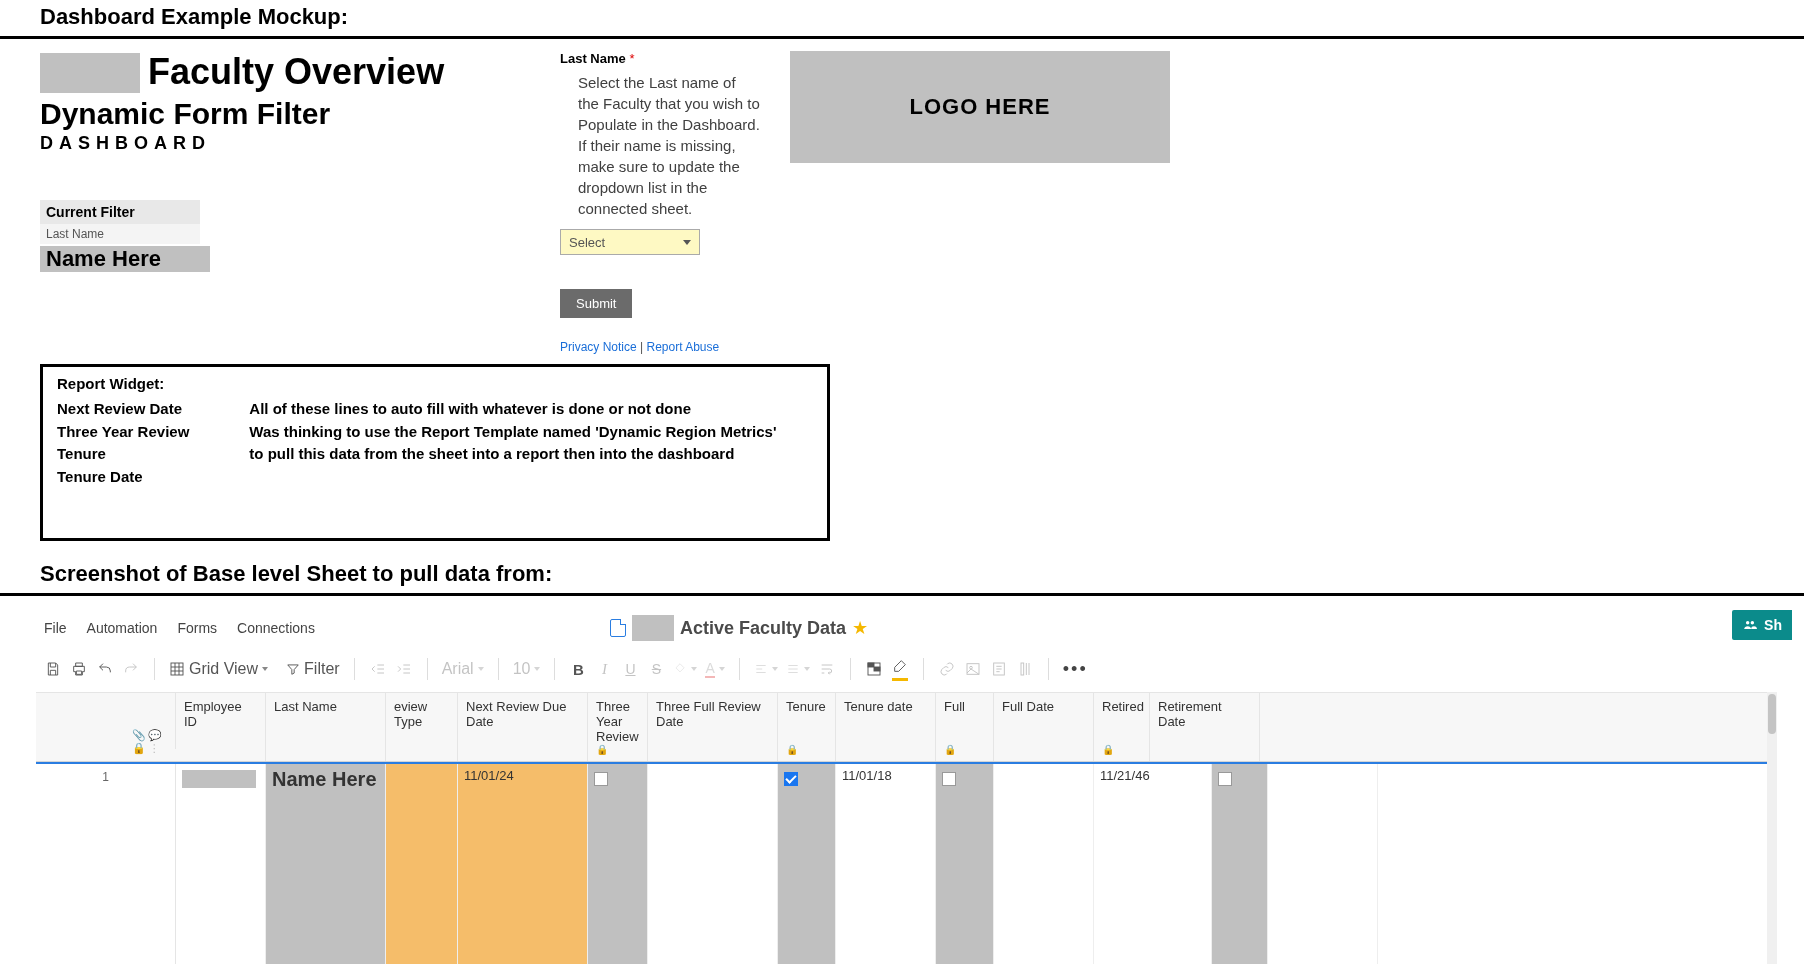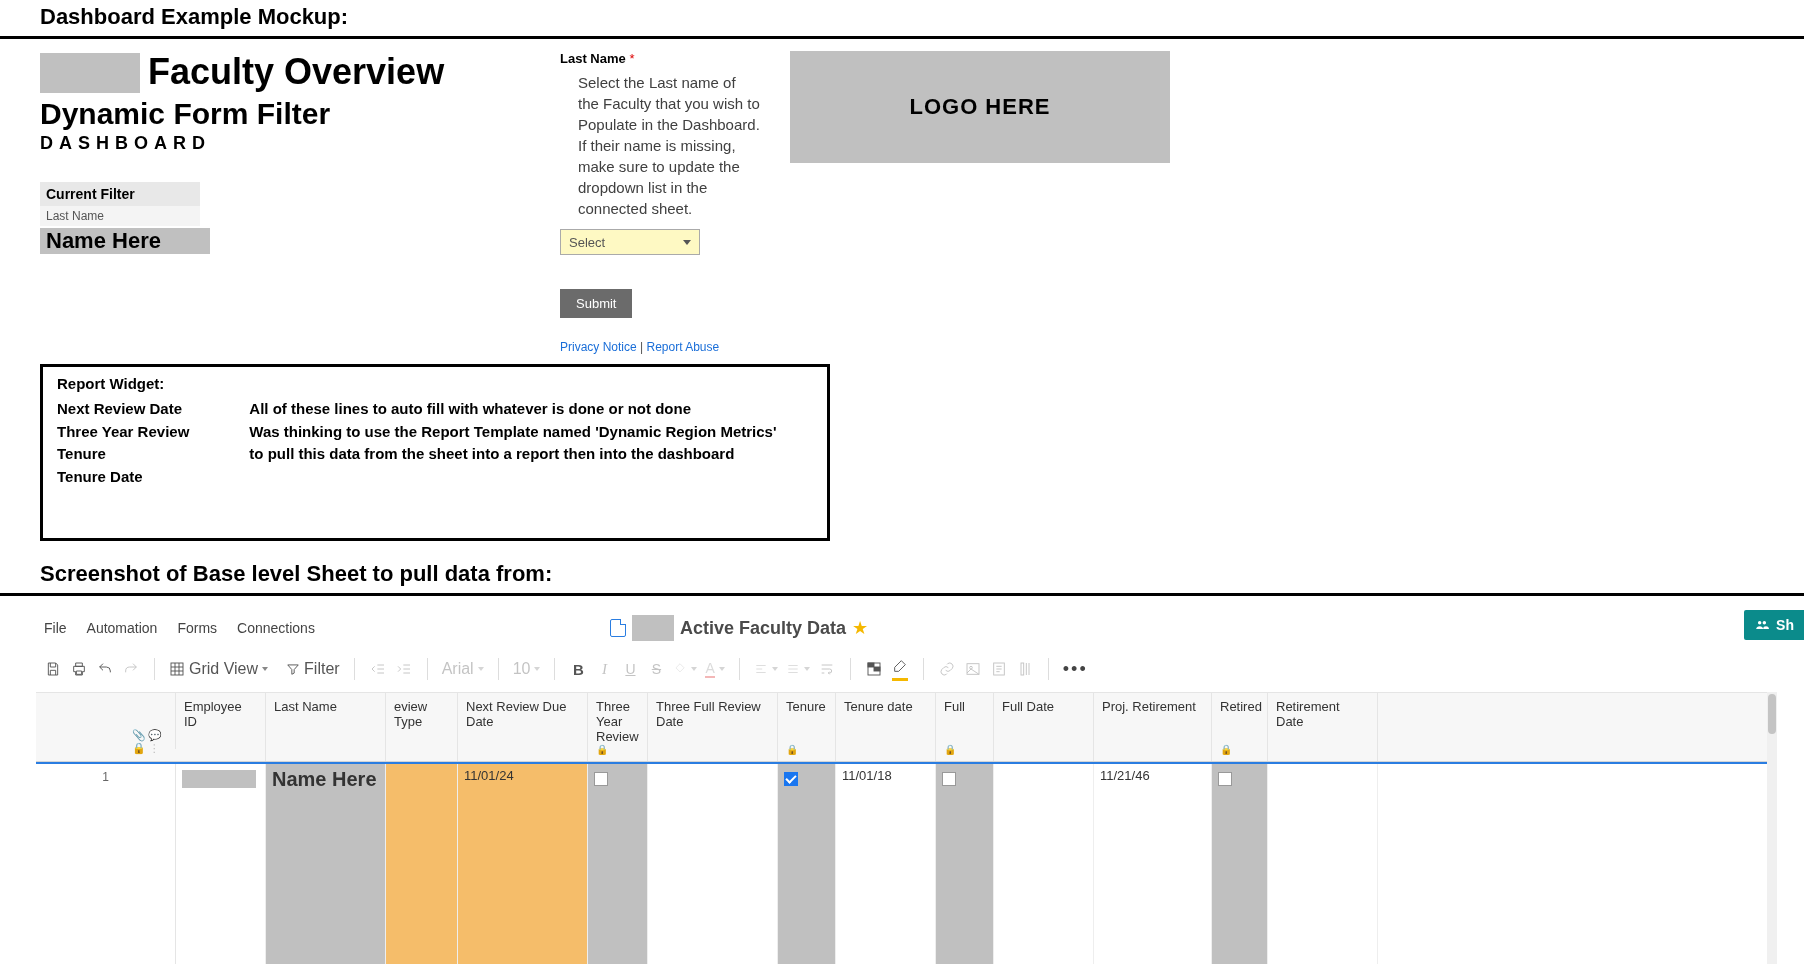--- a/index.html
+++ b/index.html
@@ -12,21 +12,21 @@
   .mock-center { width: 200px; }
   .mock-right { width: 380px; }
 
   .fo-title-row { display: flex; align-items: flex-end; gap: 8px; }
   .gray-box { background: #c0c0c0; display: inline-block; }
   .logo-ph { width: 100px; height: 40px; }
   .fo-title { font-size: 36px; font-weight: bold; white-space: nowrap; }
   .dff-title { font-size: 30px; font-weight: bold; margin-top: 4px; }
   .dash-sub { font-size: 18px; font-weight: bold; letter-spacing: 6px; margin-top: 2px; }
 
-  .curfilter { margin-top: 28px; width: 160px; }
+  .curfilter { margin-top: 46px; width: 160px; }
   .curfilter-hdr { background: #e8e8e8; font-weight: bold; padding: 4px 6px; font-size: 14px; }
   .curfilter-row { background: #f4f4f4; font-size: 12px; padding: 3px 6px; color: #555; }
   .namehere { background: #c0c0c0; font-size: 22px; font-weight: bold; padding: 0 6px; width: 170px; margin-top: 2px; }
 
   .form-label { font-size: 13px; font-weight: bold; }
   .req { color: #d00; }
   .form-help { font-size: 15px; color: #404040; margin-top: 6px; line-height: 1.4; margin-left: 18px; }
   .select-wrap { margin-top: 10px; border: 1px solid #aaa; width: 140px; height: 26px; display: flex; align-items: center; justify-content: space-between; padding: 0 8px; font-size: 13px; color: #555; background: #fef9c3; }
   .caret-down { width: 0; height: 0; border-left: 4px solid transparent; border-right: 4px solid transparent; border-top: 5px solid #555; }
   .submit-btn { margin-top: 34px; background: #6b6b6b; color: #fff; border: none; padding: 7px 16px; font-size: 13px; cursor: pointer; }
@@ -44,21 +44,21 @@
   
   .sheet-section { padding: 10px 0; }
   .sheet-menu-row { display: flex; align-items: center; padding: 0 20px 0 44px; height: 40px; position: relative; }
   .sheet-menu { display: flex; gap: 20px; font-size: 14px; color: #444; }
   .sheet-title { display: flex; align-items: center; gap: 6px; position: absolute; left: 610px; }
   .sheet-ico { width: 16px; height: 18px; border: 1.5px solid #2a7de1; border-radius: 2px; position: relative; }
   .sheet-ico::after { content: ""; position: absolute; right: -1px; top: -1px; width: 5px; height: 5px; background: #fff; border-left: 1.5px solid #2a7de1; border-bottom: 1.5px solid #2a7de1; }
   .sheet-name-ph { width: 42px; height: 26px; background: #c0c0c0; }
   .sheet-name { font-size: 18px; font-weight: bold; color: #4a4a4a; }
   .star { color: #f5b800; font-size: 18px; }
-  .share-btn { position: absolute; right: 0; top: 2px; background: #0b8b8b; color: #fff; padding: 7px 10px 7px 10px; display: flex; align-items: center; gap: 6px; font-size: 14px; font-weight: bold; border-radius: 2px 0 0 2px; }
+  .share-btn { position: absolute; right: 12px; top: 2px; background: #0b8b8b; color: #fff; padding: 7px 10px 7px 10px; display: flex; align-items: center; gap: 6px; font-size: 14px; font-weight: bold; border-radius: 2px 0 0 2px; }
   .share-btn svg { width: 16px; height: 14px; }
 
   .toolbar { display: flex; align-items: center; gap: 8px; padding: 4px 20px 0 44px; height: 38px; color: #444; }
   .tb-ico { width: 18px; height: 18px; display: flex; align-items: center; justify-content: center; }
   .tb-ico svg { width: 16px; height: 16px; stroke: #555; fill: none; stroke-width: 1.4; }
   .tb-sep { width: 1px; height: 22px; background: #ddd; margin: 0 6px; }
   .tb-txt { font-size: 16px; color: #555; }
   .tb-drop { display: flex; align-items: center; gap: 4px; }
   .tb-drop .car { width: 0; height: 0; border-left: 3px solid transparent; border-right: 3px solid transparent; border-top: 4px solid #888; }
   .disabled { opacity: .35; }
@@ -332,21 +332,20 @@
       <div class="gh col-tenure">
           <span>Tenure</span>
           <span class="lock">🔒</span>
         </div>
       <div class="gh col-tdate">Tenure date</div>
       <div class="gh col-full">
           <span>Full</span>
           <span class="lock">🔒</span>
         </div>
       <div class="gh col-fdate">Full Date</div>
-      <div class="gh col-proj">Proj. Retirement</div>
       <div class="gh col-ret">
           <span>Retired</span>
           <span class="lock">🔒</span>
         </div>
       <div class="gh col-rdate">Retirement Date</div>
     </div>
 
     <div class="grid-body">
       <div class="rownum-body">
         <div class="rownum">1</div>

